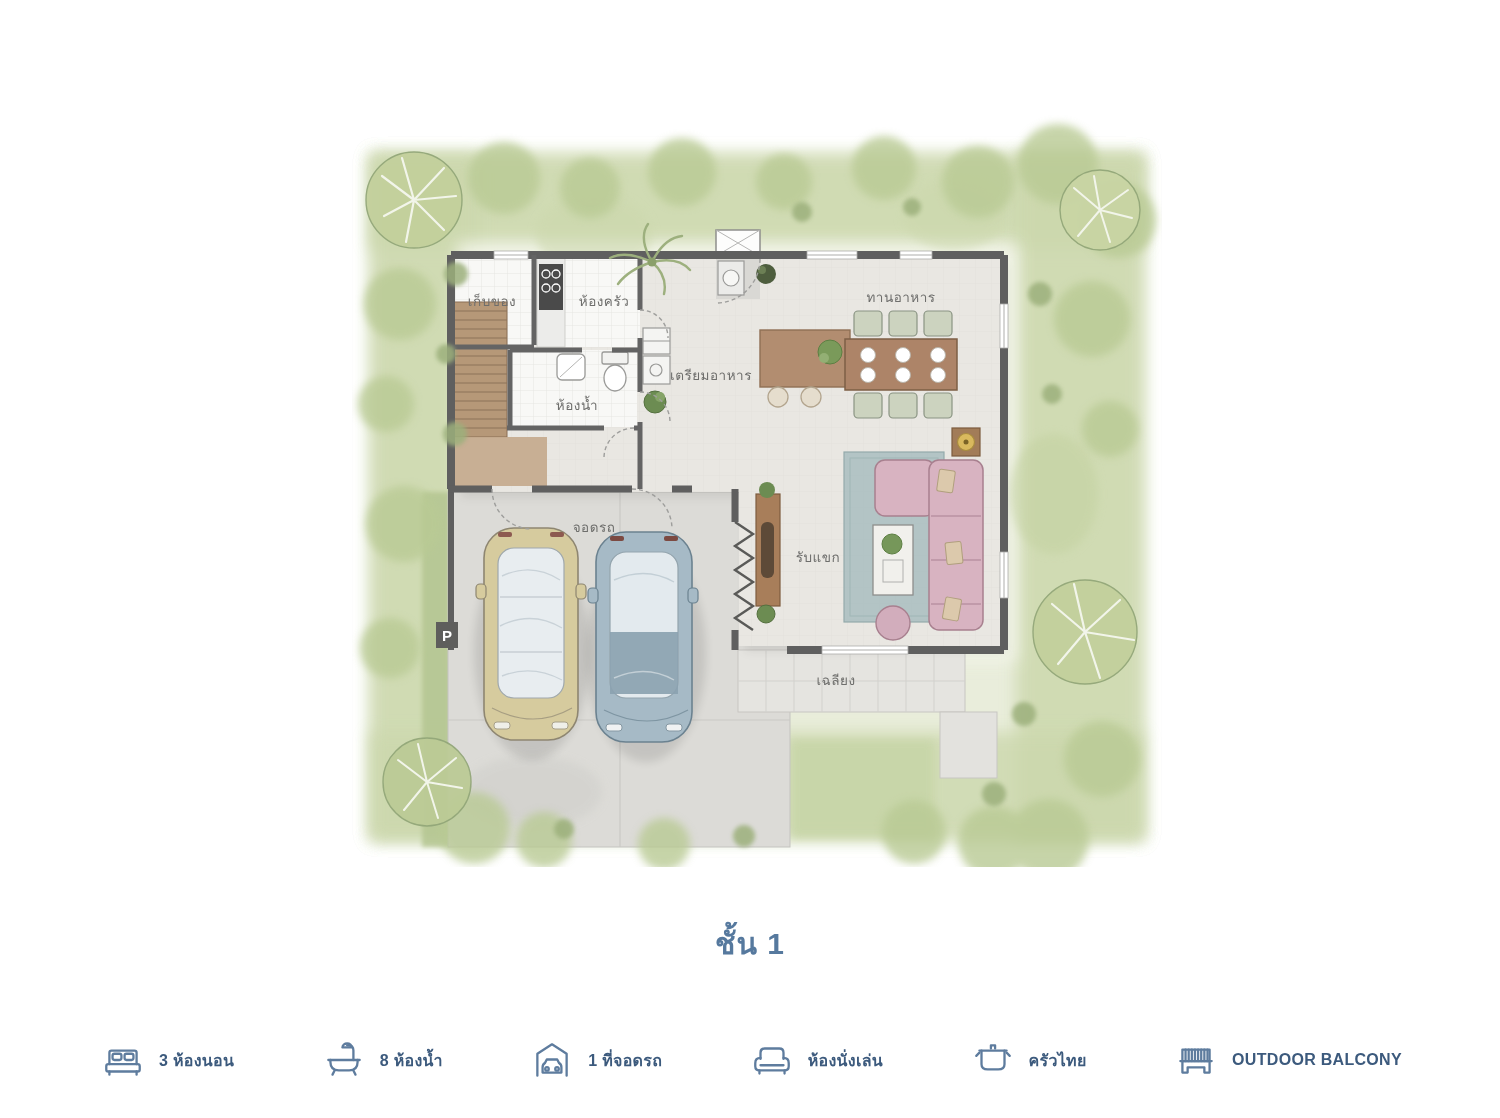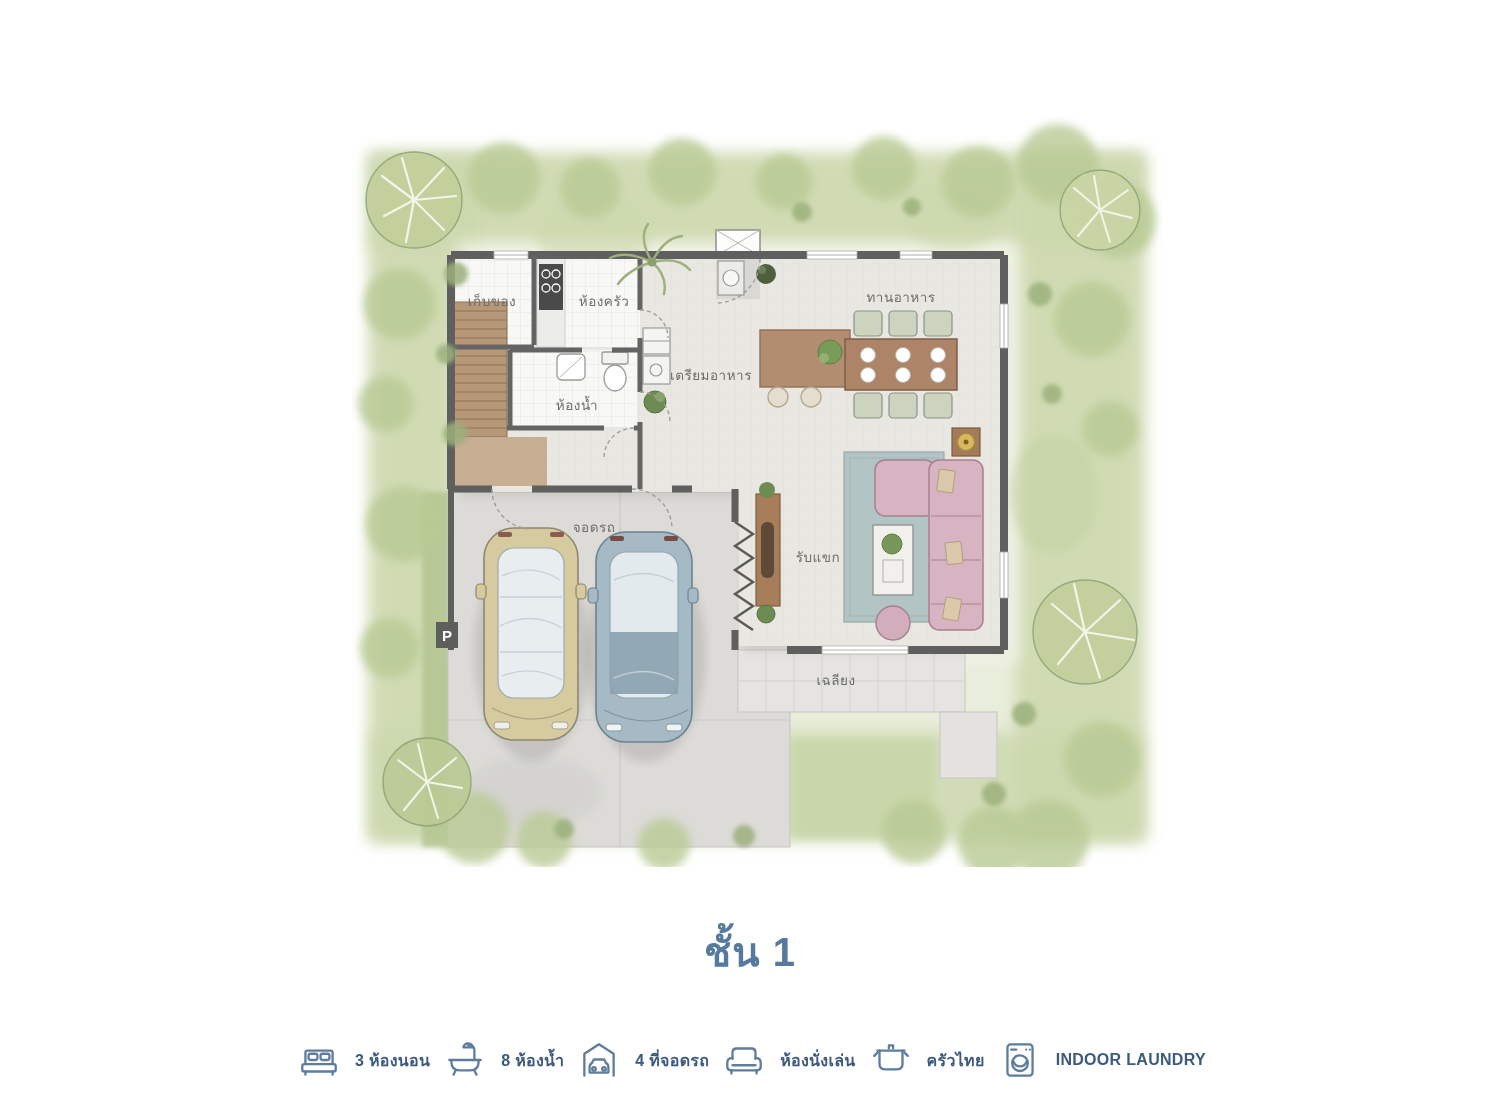--- a/index.html
+++ b/index.html
@@ -1,23 +1,23 @@
 <!DOCTYPE html>
 <html style="--title_color: #56799e; --legend_label_color: #3c5a7d; --legend_icon_color: #5e7c9e; --wall: #5f5f5f; --floor: #e9e7e2; --garden_light: #e7ecd8; --garden_dark: #b9ca94; --driveway: #dcdbd7; --stairs_wood: #b69878; --sofa_pink: #d8b3c1; --rug_teal: #aabec0; --car_beige: #d6cb9e; --car_blue: #a6bac6; --table_wood: #ad8468;"><head>
 <meta charset="utf-8">
 <style>
   html,body{margin:0;padding:0;background:#ffffff;}
   .page{position:relative;width:1500px;height:1118px;background:#fff;overflow:hidden;
         font-family:"Liberation Sans",sans-serif;}
   .plan{position:absolute;left:352px;top:92px;width:810px;height:775px;}
   .floor-title{position:absolute;top:920px;left:0;width:100%;text-align:center;
-        font-weight:bold;font-size:40px;letter-spacing:1px;
+        font-weight:bold;font-size:30px;letter-spacing:1px;
         color:var(--title_color,#56799e);}
   .legend{position:absolute;left:100px;right:98px;top:1032px;height:56px;
-        display:flex;justify-content:center;align-items:center;gap:12px;}
+        display:flex;justify-content:space-between;align-items:center;gap:12px;}
   .litem{display:flex;align-items:center;gap:13px;}
   .llabel{font-weight:bold;font-size:16px;white-space:nowrap;letter-spacing:.3px;
         color:var(--legend_label_color,#3c5a7d);}
   .licon{width:46px;height:46px;flex:0 0 auto;}
   .licon .st{stroke:var(--legend_icon_color,#5e7c9e);stroke-width:2.2;fill:none;
         stroke-linecap:round;stroke-linejoin:round;}
   .licon .fdot{fill:var(--legend_icon_color,#5e7c9e);stroke:none;}
   .rlabel{font-family:"Liberation Sans",sans-serif;font-size:13.5px;fill:#6e6e6c;
         letter-spacing:.5px;}
 </style>
@@ -345,21 +345,21 @@
       <span class="llabel">8 ห้องน้ำ</span>
     </div>
 
     <div class="litem">
       <svg class="licon" viewBox="0 0 44 44">
         <path class="st" d="M8,37 V16 L22,7 36,16 V37"></path>
         <path class="st" d="M13,34 v-5 q0,-3 2.2,-4 l1.8,-3.5 h10 l1.8,3.5 q2.2,1 2.2,4 v5 z"></path>
         <circle class="st" cx="17.2" cy="30.5" r="1.7"></circle>
         <circle class="st" cx="26.8" cy="30.5" r="1.7"></circle>
       </svg>
-      <span class="llabel">4 ที่จอดรถ</span>
+      <span class="llabel">1 ที่จอดรถ</span>
     </div>
 
     <div class="litem">
       <svg class="licon" viewBox="0 0 44 44">
         <path class="st" d="M11,21 v-6 q0,-4 4,-4 h14 q4,0 4,4 v6"></path>
         <path class="st" d="M11,20 q-5,0 -5,5 v3 q0,4 4,4 h24 q4,0 4,-4 v-3 q0,-5 -5,-5"></path>
         <path class="st" d="M11,27 h22"></path>
         <path class="st" d="M10,32 v3 M34,32 v3"></path>
       </svg>
       <span class="llabel">ห้องนั่งเล่น</span>
@@ -369,27 +369,25 @@
     <div class="litem">
       <svg class="licon" viewBox="0 0 44 44">
         <path class="st" d="M20,11 v-3 h4 v3"></path>
         <path class="st" d="M9,13 h26"></path>
         <path class="st" d="M11,13 v13 q0,5 6,5 h10 q6,0 6,-5 v-13"></path>
         <path class="st" d="M9,15 l-3,3 M35,15 l3,3"></path>
       </svg>
       <span class="llabel">ครัวไทย</span>
     </div>
 
-    <div class="litem">
-      <svg class="licon" viewBox="0 0 44 44">
-        <rect class="st" x="10" y="7" width="24" height="30" rx="3"></rect>
-        <path class="st" d="M13.5,12 h5"></path>
-        <circle class="fdot" cx="28" cy="12" r="1.1"></circle>
-        <circle class="fdot" cx="31.5" cy="12" r="1.1"></circle>
-        <circle class="st" cx="22" cy="25" r="7.5"></circle>
-        <path class="st" d="M15.8,23.5 a6.5,6.5 0 0 0 12.4,0"></path>
-      </svg>
-      <span class="llabel">INDOOR LAUNDRY</span>
-    </div>
-
+
+    <div class="litem">
+      <svg class="licon" viewBox="0 0 44 44">
+        <rect class="st" x="9" y="12" width="26" height="11"></rect>
+        <path class="st" d="M12,12 v11 M15,12 v11 M18,12 v11 M21,12 v11 M24,12 v11 M27,12 v11 M30,12 v11 M33,12 v11"></path>
+        <path class="st" d="M7,23 h30"></path>
+        <path class="st" d="M9,23 v11 h5 v-5 h16 v5 h5 v-11"></path>
+      </svg>
+      <span class="llabel">OUTDOOR BALCONY</span>
+    </div>
 
   </div>
 </div>
 
 </body></html>

